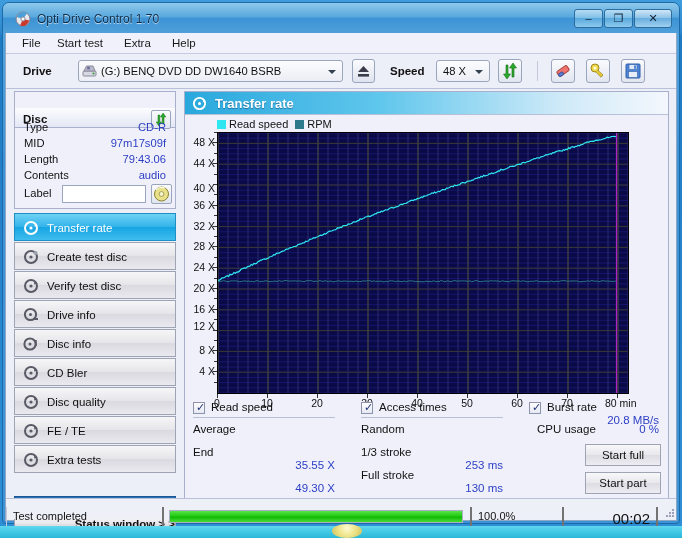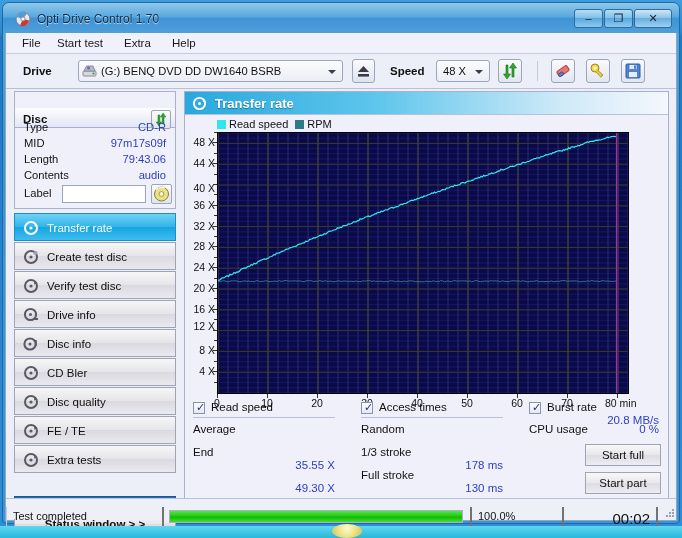--- a/index.html
+++ b/index.html
@@ -159,21 +159,21 @@
   .navbtn.sel .nav-label{color:#ffffff;}
   #nav-bluebar{
     position:absolute;left:8px;top:407px;width:162px;height:13px;
     background:linear-gradient(to bottom,#2a6fb8,#1e5fa8);
     border:1px solid #1b5694;box-sizing:border-box;
   }
   #status-window-btn{
     position:absolute;left:8px;top:424px;width:162px;height:22px;
     background:linear-gradient(to bottom,#f8f8fa 0%,#e8e8ed 48%,#dcdce2 50%,#ececf2 100%);
     border:1px solid #9fa4b4;box-sizing:border-box;
-    text-align:center;line-height:20px;font-size:11.5px;font-weight:bold;color:#111;
+    text-align:right;line-height:20px;font-size:11.5px;font-weight:bold;color:#111;
   }
 
   
   #rightpanel{
     position:absolute;left:178px;top:56px;width:492px;height:431px;
     background:#eceef8;box-sizing:border-box;
   }
   #panel-box{
     position:absolute;left:0;top:2px;width:485px;height:412px;
     border:1px solid #a8b0cb;background:#f0f0fb;box-sizing:border-box;
@@ -229,21 +229,21 @@
     position:absolute;left:2px;top:-2px;font-size:11px;color:#20307a;line-height:12px;
   }
   .res-head-label{position:absolute;left:18px;top:1px;font-size:11.5px;color:#111;}
   .res-rule{position:absolute;left:0;top:17px;width:142px;height:1px;background:#b9bfd6;}
   .res-row{position:relative;height:23px;}
   .res-key{position:absolute;left:0;top:3px;font-size:11.5px;color:#111;}
   .res-val{position:absolute;top:3px;font-size:11.5px;color:#2b3ec4;text-align:right;margin-top:36px;}
   #col-read .res-val{right:8px;width:70px;}
   #col-access .res-val{right:8px;width:70px;}
   #burst-val{position:absolute;right:2px;top:1px;font-size:11.5px;color:#2b3ec4;margin-top:13px;}
-  #cpu-key{position:absolute;left:0;top:3px;font-size:11.5px;color:#111;}
+  #cpu-key{position:absolute;left:8px;top:3px;font-size:11.5px;color:#111;}
   #cpu-val{position:absolute;right:2px;top:3px;font-size:11.5px;color:#2b3ec4;}
   .actbtn{
     position:absolute;right:0;width:76px;height:22px;
     background:linear-gradient(to bottom,#f8f8fa 0%,#e8e8ed 48%,#dcdce2 50%,#ececf2 100%);
     border:1px solid #9fa4b4;box-sizing:border-box;
     text-align:center;line-height:20px;font-size:11.5px;color:#111;
   }
   #btn-start-full{top:44px;}
   #btn-start-part{top:72px;}
 
@@ -755,21 +755,21 @@
           <div class="res-col" id="col-access">
             <div class="res-head">
               <span class="cbx">
                   <span class="tick">✓</span>
                 </span>
               <span class="res-head-label">Access times</span>
               <span class="res-rule"></span>
             </div>
             <div class="res-row">
               <span class="res-key">Random</span>
-              <span class="res-val">178 ms</span>
+              <span class="res-val">253 ms</span>
             </div>
             <div class="res-row">
               <span class="res-key">1/3 stroke</span>
               <span class="res-val">130 ms</span>
             </div>
             <div class="res-row">
               <span class="res-key">Full stroke</span>
               <span class="res-val">203 ms</span>
             </div>
           </div>

